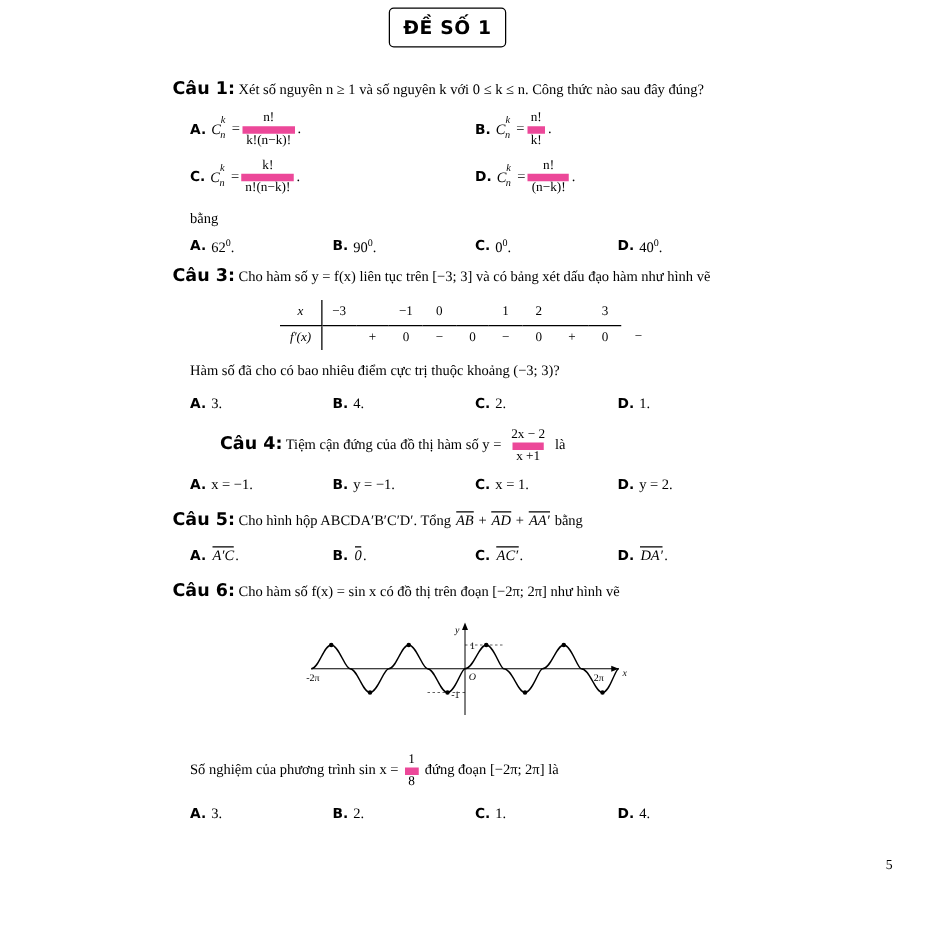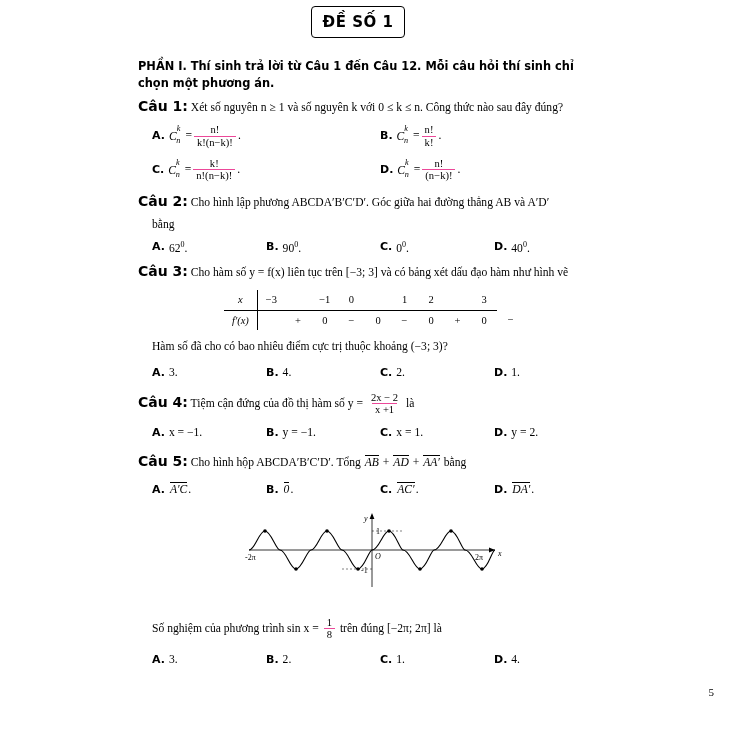--- a/index.html
+++ b/index.html
@@ -100,21 +100,21 @@
   .frac {
     display: inline-flex;
     flex-direction: column;
     align-items: center;
     vertical-align: middle;
     margin: 0 2px;
     font-size: 10.6px;
     line-height: 1.12;
   }
   .frac .num { padding: 0 3px; }
-  .frac .den { padding: 0 3px; border-top: 1px solid #ec4899; }
+  .frac .den { padding: 0 3px; border-top: 6px solid #ec4899; }
   .comb {
     font-style: italic;
     position: relative;
     display: inline-block;
     margin-right: 1px;
   }
   .comb .sup {
     position: relative;
     top: -4px;
     font-size: 8.2px;
@@ -185,21 +185,20 @@
 <body>
 
 <div class="page">
 
   <div class="header-badge">
     <span>ĐỀ SỐ 1</span>
   </div>
 
   <div class="content">
 
-    <div class="part-title">PHẦN I. Thí sinh trả lời từ Câu 1 đến Câu 12. Mỗi câu hỏi thí sinh chỉ chọn một phương án.</div>
 
     <div class="q">
       <span class="qlabel">Câu 1:</span>
       <span>Xét số nguyên</span>
       <span class="mi">n ≥ 1</span>
       <span>và số nguyên</span>
       <span class="mi">k</span>
       <span>với</span>
       <span class="mi">0 ≤ k ≤ n</span><span>. Công thức nào sau đây đúng?</span>
     </div>
@@ -252,28 +251,20 @@
           <span>=</span>
           <span class="frac">
             <span class="num">n!</span>
             <span class="den">(n−k)!</span>
           </span>
           <span>.</span>
         </div>
       </div>
     </div>
 
-    <div class="q">
-      <span class="qlabel">Câu 2:</span>
-      <span>Cho hình lập phương</span>
-      <span class="mi">ABCDA′B′C′D′</span><span>. Góc giữa hai đường thẳng</span>
-      <span class="mi">AB</span>
-      <span>và</span>
-      <span class="mi">A′D′</span>
-    </div>
     <div class="q indent">bằng</div>
 
     <div class="opts opts-4">
       <div class="opt">
         <span class="ol">A.</span>
         <span><span>62</span><span class="sup">0</span><span>.</span></span>
       </div>
       <div class="opt">
         <span class="ol">B.</span>
         <span><span>90</span><span class="sup">0</span><span>.</span></span>
@@ -343,21 +334,21 @@
       <div class="opt">
         <span class="ol">C.</span>
         <span>2.</span>
       </div>
       <div class="opt">
         <span class="ol">D.</span>
         <span>1.</span>
       </div>
     </div>
 
-    <div class="q" style="margin-top:10px;">
+    <div class="q" style="margin-top:10px;margin-left:38px;">
       <span class="qlabel">Câu 4:</span>
       <span>Tiệm cận đứng của đồ thị hàm số</span>
       <span class="mi">y =</span>
       <span class="frac">
         <span class="num mi">2x − 2</span>
         <span class="den mi">x +1</span>
       </span>
       <span>là</span>
     </div>
 
@@ -408,20 +399,28 @@
         <span class="vec">AC′</span>
           <span>.</span>
       </div>
       <div class="opt">
         <span class="ol">D.</span>
         <span class="vec">DA′</span>
           <span>.</span>
       </div>
     </div>
 
+    <div class="q" style="margin-top:9px;">
+      <span class="qlabel">Câu 6:</span>
+      <span>Cho hàm số</span>
+      <span class="mi">f(x) = sin x</span>
+      <span>có đồ thị trên đoạn</span>
+      <span class="mi">[−2π; 2π]</span>
+      <span>như hình vẽ</span>
+    </div>
 
     <div class="graph-wrap">
       <svg width="260" height="82" viewBox="0 0 260 82">
 
         <line x1="6" y1="41" x2="252" y2="41" stroke="#000" stroke-width="0.8"></line>
         <polygon points="252,41 246,38.6 246,43.4" fill="#000"></polygon>
 
         <line x1="129" y1="78" x2="129" y2="6" stroke="#000" stroke-width="0.8"></line>
         <polygon points="129,4 126.6,10 131.4,10" fill="#000"></polygon>
 
@@ -456,21 +455,21 @@
       </svg>
     </div>
 
     <div class="q indent" style="margin-top:26px;">
       <span>Số nghiệm của phương trình</span>
       <span class="mi">sin x =</span>
       <span class="frac">
         <span class="num">1</span>
         <span class="den">8</span>
       </span>
-      <span>trên đúng</span>
+      <span>đứng đoạn</span>
       <span class="mi">[−2π; 2π]</span>
       <span>là</span>
     </div>
 
     <div class="opts opts-4" style="margin-top:11px;">
       <div class="opt">
         <span class="ol">A.</span>
         <span>3.</span>
       </div>
       <div class="opt">

